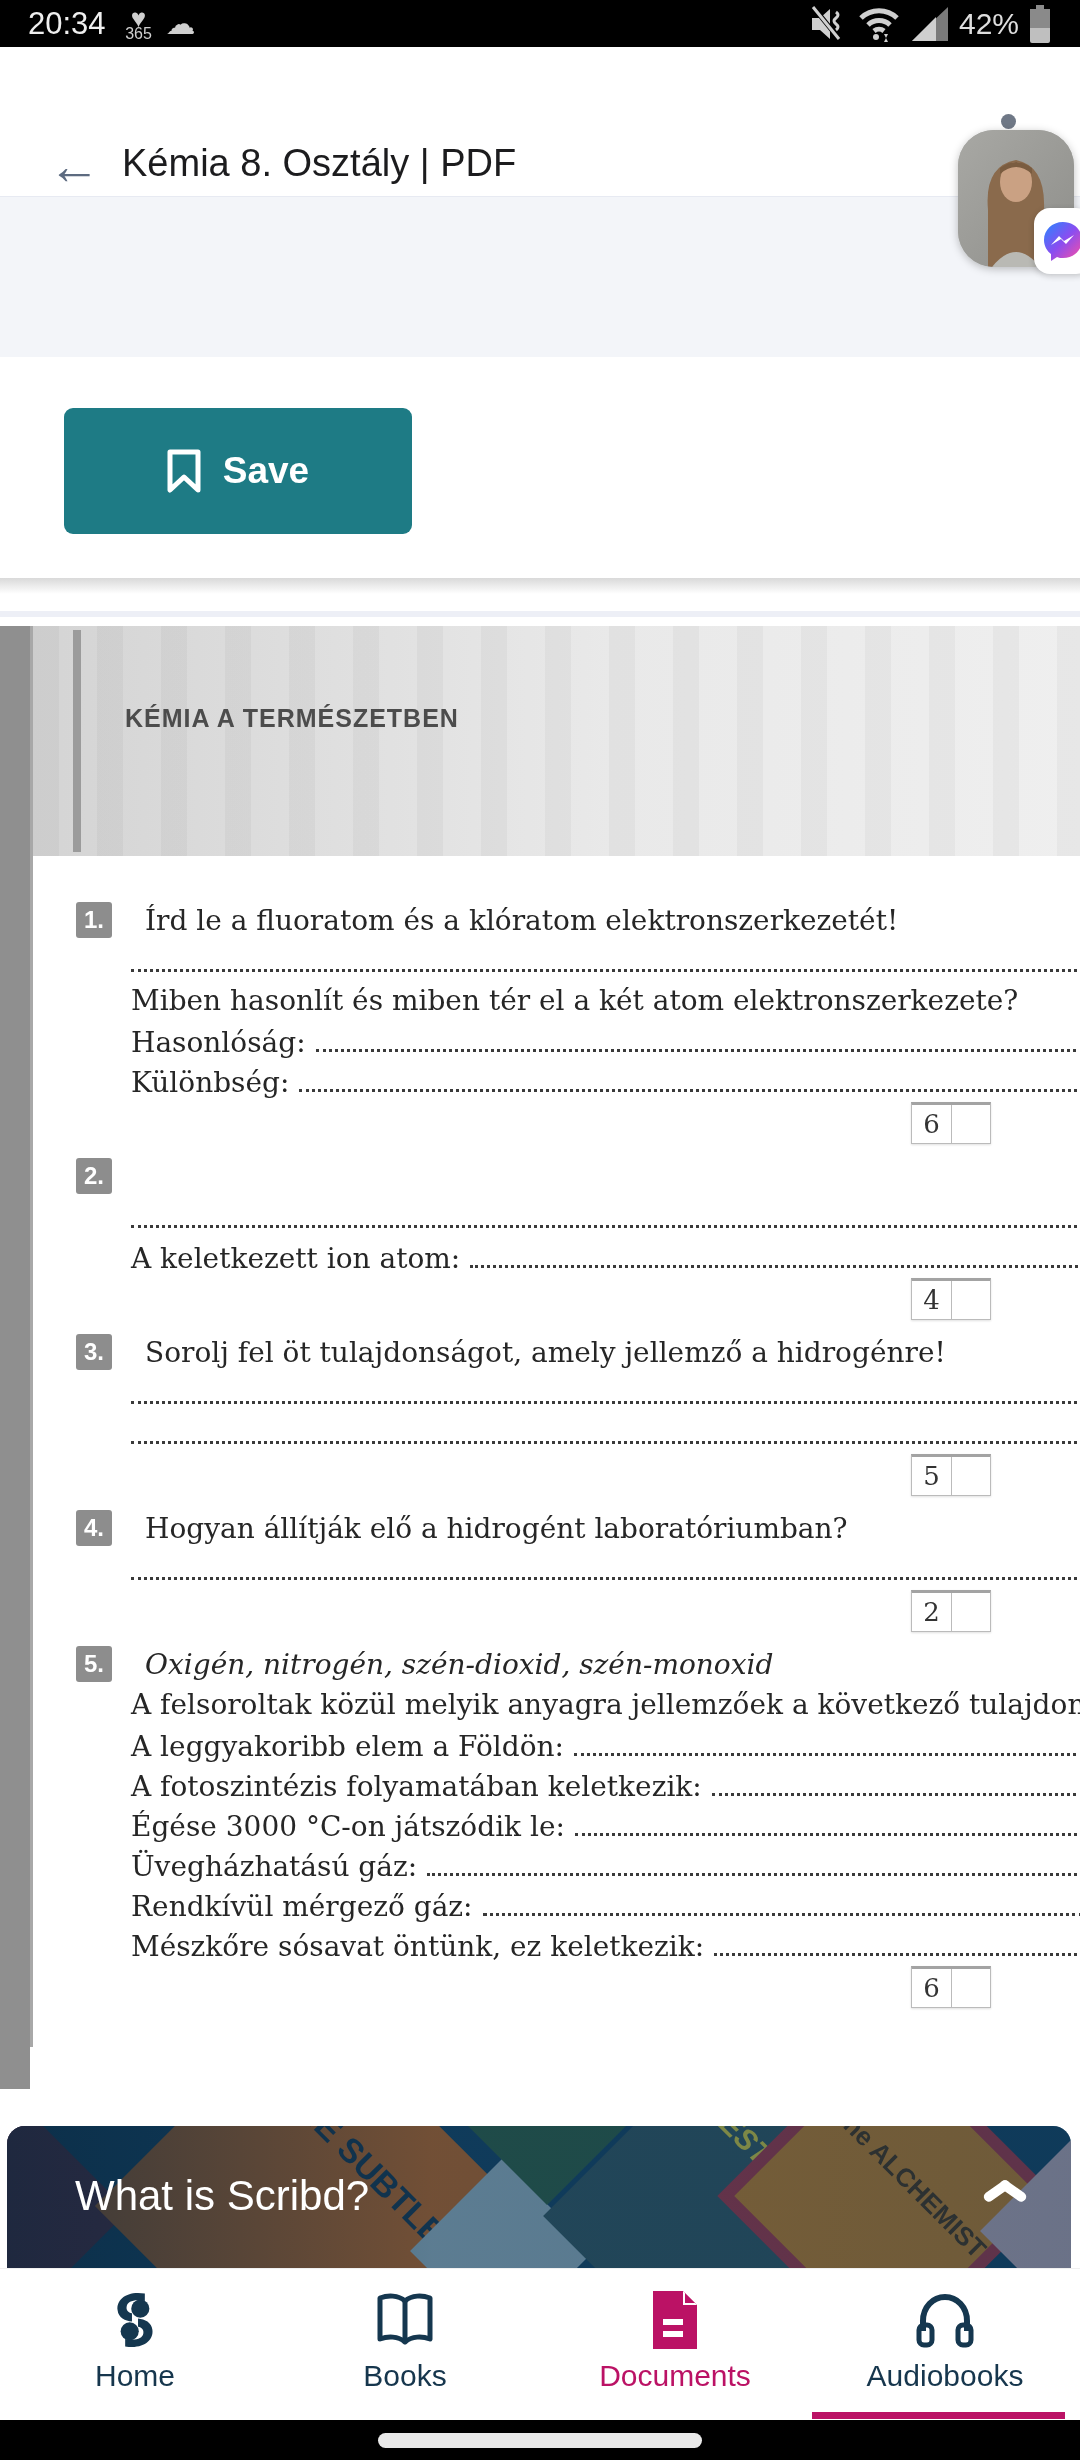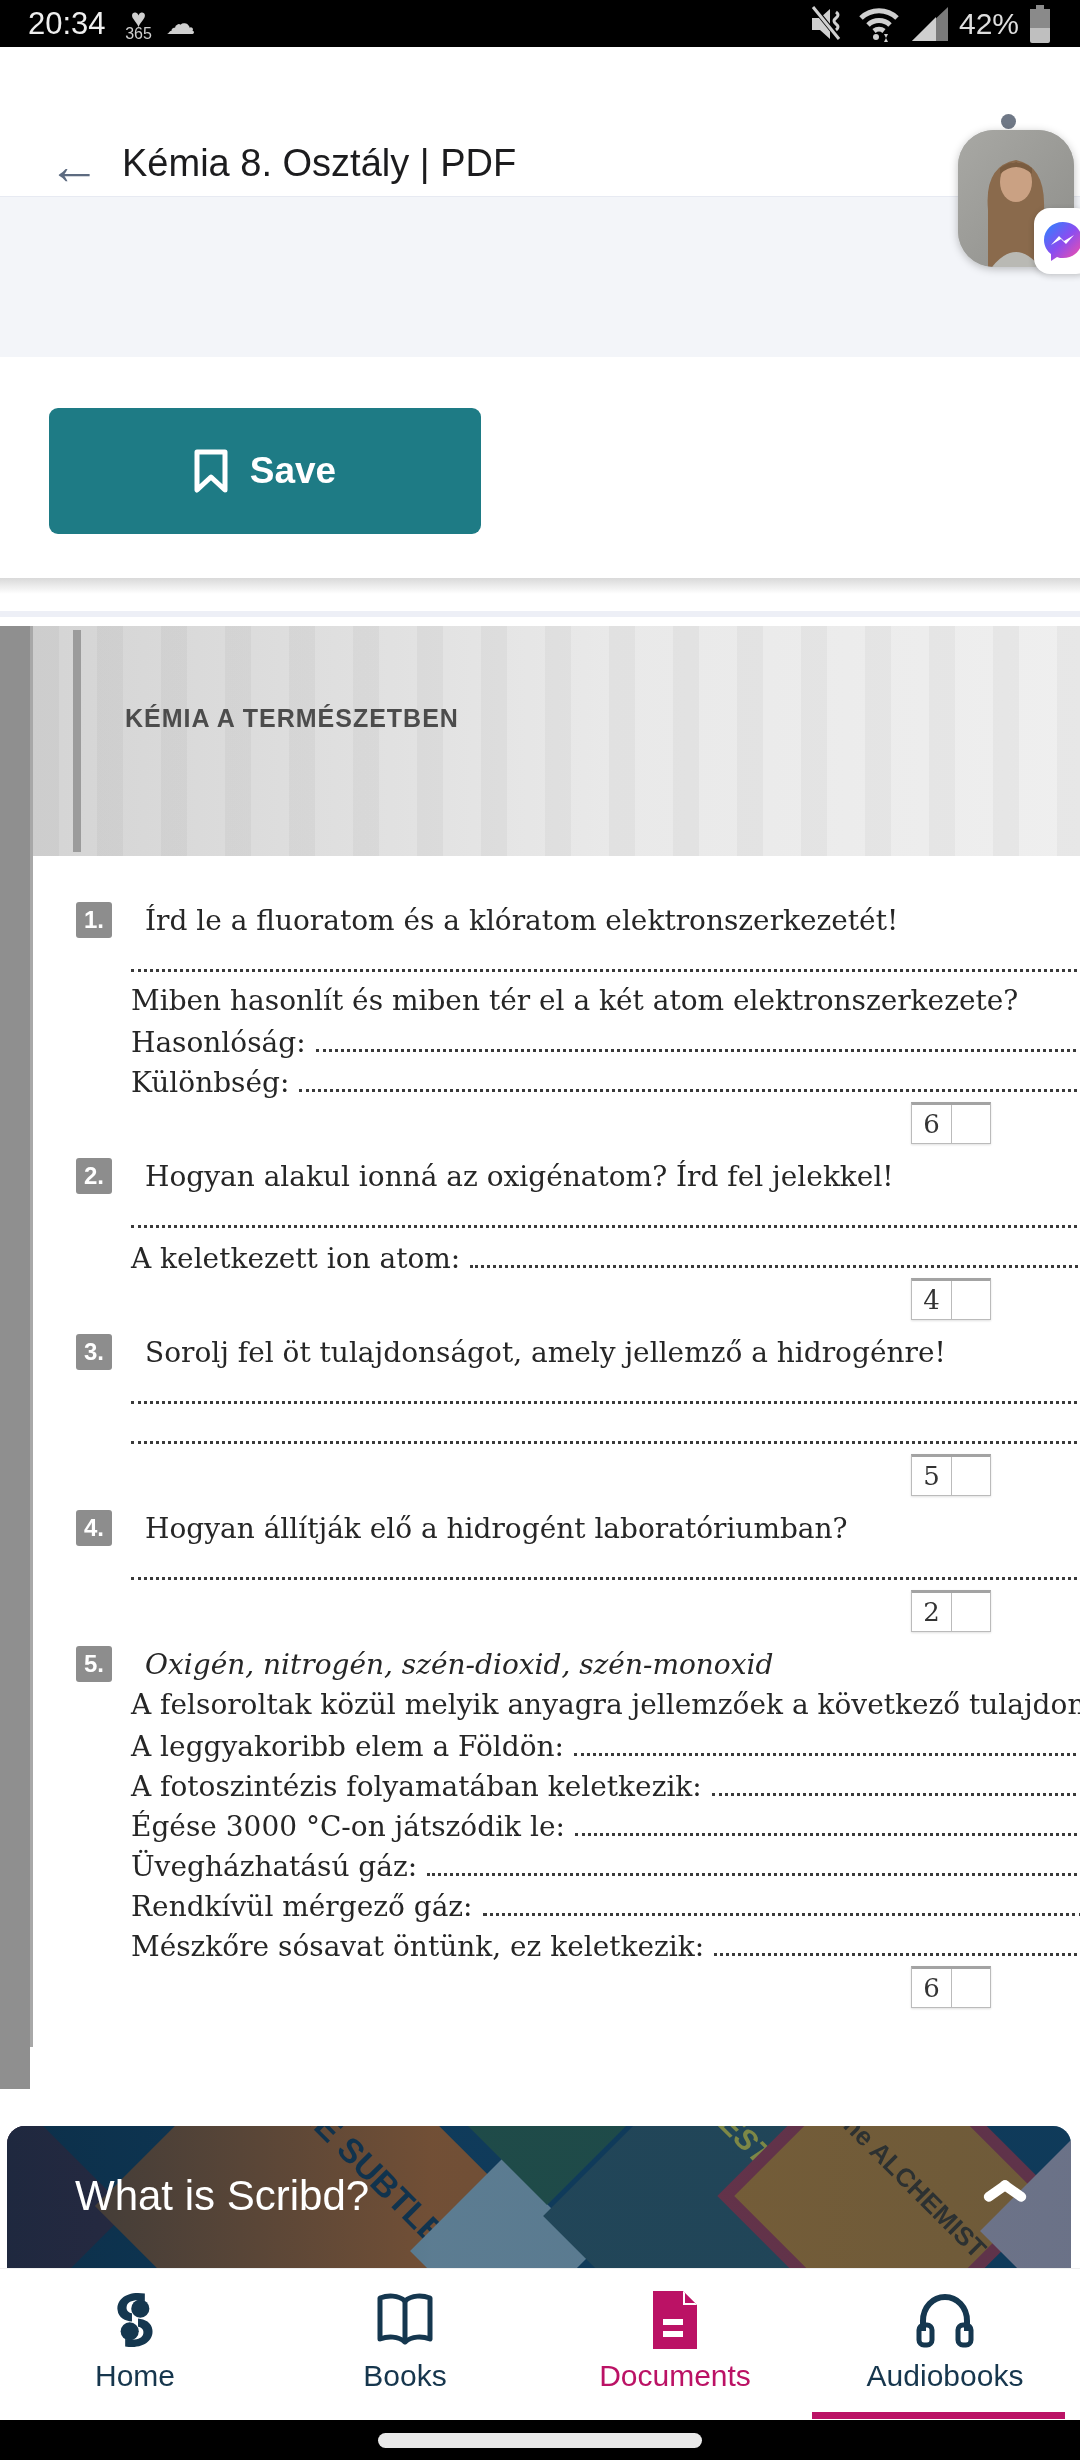--- a/index.html
+++ b/index.html
@@ -50,21 +50,21 @@
 
   
   .chat-dot{position:absolute;left:1001px;top:114px;width:15px;height:15px;border-radius:50%;background:#6f7886;}
   .chat-head{position:absolute;left:958px;top:130px;width:116px;height:137px;border-radius:36px;overflow:hidden;
              box-shadow:0 2px 8px rgba(0,0,0,.25);}
   .msgr-badge{position:absolute;left:1034px;top:208px;width:58px;height:66px;background:#fff;border-radius:16px;
               display:flex;align-items:center;justify-content:center;box-shadow:0 2px 6px rgba(0,0,0,.2);}
 
   
   .save-section{position:absolute;left:0;top:357px;width:1080px;height:221px;background:#fff;}
-  .save-btn{position:absolute;left:49px;top:51px;width:432px;height:126px;background:#1e7b85;border:none;
+  .save-btn{position:absolute;left:64px;top:51px;width:348px;height:126px;background:#1e7b85;border:none;
             border-radius:9px;display:flex;align-items:center;justify-content:center;gap:22px;cursor:pointer;}
   .save-lbl{color:#fff;font-size:37px;font-weight:bold;font-family:"Liberation Sans",sans-serif;}
   .shadow-band{position:absolute;left:0;top:578px;width:1080px;height:16px;
                background:linear-gradient(#d9d9d9,rgba(255,255,255,0));}
   .hairline1{position:absolute;left:0;top:611px;width:1080px;height:6px;background:#edeff6;}
   .hairline2{position:absolute;left:0;top:656px;width:1080px;height:6px;background:#f1f2f8;}
 
   
   .doc{position:absolute;left:0;top:626px;width:1080px;height:1810px;text-align:center;}
   .gutter{position:absolute;left:0;top:0;width:30px;height:1463px;background:#8f8f8f;}
@@ -268,21 +268,20 @@
             <div class="leader"></div>
           </div>
           <div class="scorerow">
             <div class="scorebox">
               <div class="c1">6</div>
               <div class="c2"></div>
             </div>
           </div>
           <div class="qhead">
             <div class="qbadge">2.</div>
-            <div class="qtext">Hogyan alakul ionná az oxigénatom? Írd fel jelekkel!</div>
           </div>
           <div class="row">
             <div class="leader"></div>
           </div>
           <div class="row">
             <span class="lbl">A keletkezett ion atom:</span>
             <div class="leader"></div>
           </div>
           <div class="scorerow">
             <div class="scorebox">

